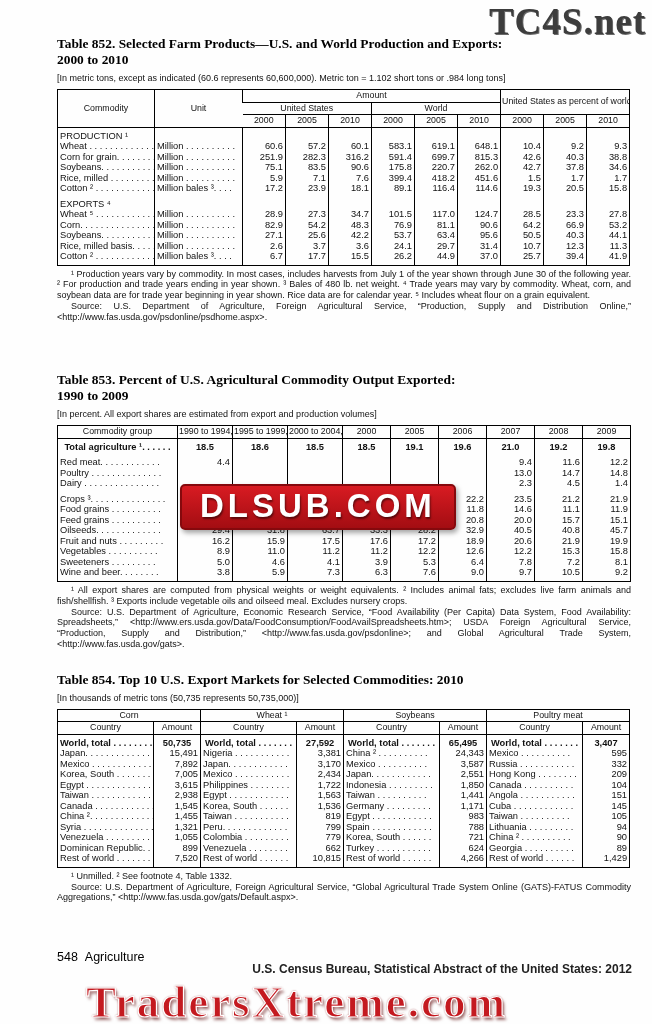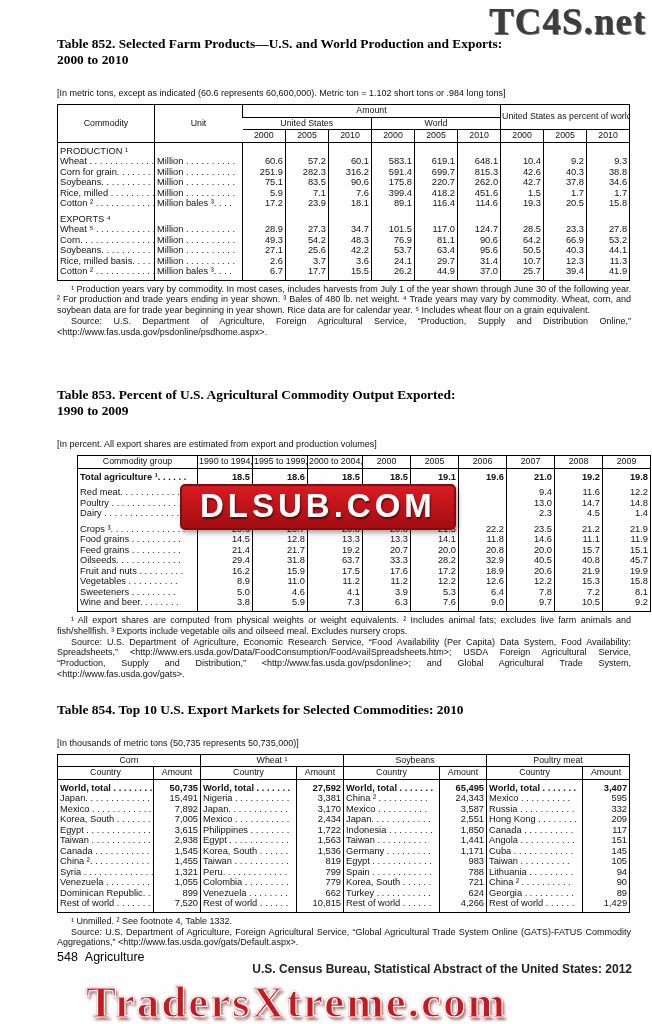--- a/index.html
+++ b/index.html
@@ -7,39 +7,39 @@
   body { width:652px; height:1024px; margin:0 auto; font-family:"Liberation Sans","DejaVu Sans",sans-serif; color:#111; }
   .page { position:relative; width:652px; height:1024px; background:#fefefe; overflow:hidden; padding:36px 20px 0 57px; }
 
   
   .wm-top { position:absolute; top:0px; right:6px; font-family:Liberation Serif, serif; font-weight:bold; font-size:37px; letter-spacing:1px; color:#3d3d3d; text-shadow:1px 1px 0 #6a6a6a; }
   .wm-mid { position:absolute; top:484px; left:180px; background:linear-gradient(#d81b22,#a30d12); border:2px solid #85090d; border-radius:5px; color:#fff; font-weight:bold; font-size:33px; letter-spacing:4px; padding:1px 18px 3px 18px; text-shadow:1px 2px 2px rgba(0,0,0,.5); box-shadow:2px 3px 5px rgba(0,0,0,.35); font-family:"Liberation Sans","DejaVu Sans",sans-serif; }
   .wm-bottom { position:absolute; top:976px; left:86px; font-family:"Liberation Serif","DejaVu Serif",serif; font-weight:bold; font-size:45px; letter-spacing:2px; color:#c41a20; -webkit-text-stroke:1.2px #ffffff; text-shadow:0 0 2px #7d0d10, 2px 3px 3px rgba(90,0,0,.55); white-space:nowrap; }
 
   
   .tbl-title { font-family:"Liberation Serif","DejaVu Serif",serif; font-weight:bold; font-size:13.4px; line-height:16px; color:#000; }
-  .tbl-note { font-size:9px; line-height:11px; margin-top:20px; color:#111; }
+  .tbl-note { font-size:9px; line-height:11px; margin-top:5px; color:#111; }
 
   
   table.t { border-collapse:collapse; table-layout:fixed; margin-top:5px; border:1px solid #000; }
   table.t th, table.t td { border-left:1px solid #000; font-weight:normal; font-size:9.3px; line-height:10.5px; padding:0 2px; overflow:hidden; white-space:nowrap; }
   table.t th:first-child, table.t td:first-child { border-left:none; }
   table.t thead th { border-bottom:1px solid #000; text-align:center; vertical-align:middle; font-size:8.8px; line-height:9.5px; padding:1px 1px; }
   th.wrap { white-space:normal; }
   td.lbl { text-align:left; padding-left:3px; }
   td.ind { padding-left:11px; }
   td.num { text-align:right; padding-right:5px; }
   td.section { padding-left:18px; font-size:9.3px; }
   tr.spacer td { height:5px; }
-  tr.bold td { font-weight:bold; }
+  tr.bold td { font-weight:bold;text-align:center; }
   tbody tr:first-child td { padding-top:3px; }
   tbody tr:last-child td { padding-bottom:3px; }
 
   .t852 { width:572px; }
-  .t853 { width:573px;margin-left:20px; }
+  .t853 { width:573px; }
   .t854 { width:572px; }
 
   
   .fn { font-size:9px; line-height:10.8px; margin-top:3px; text-indent:14px; text-align:justify; color:#111; width:574px; }
   .fn + .fn { margin-top:0; }
 
   .gap-853 { margin-top:50px; }
   .gap-854 { margin-top:22px; }
 
   
@@ -209,21 +209,21 @@
             <td class="num">101.5</td>
             <td class="num">117.0</td>
             <td class="num">124.7</td>
             <td class="num">28.5</td>
             <td class="num">23.3</td>
             <td class="num">27.8</td>
           </tr>
           <tr>
             <td class="lbl">Corn. . . . . . . . . . . . . . . .</td>
             <td class="lbl">Million . . . . . . . . . .</td>
-            <td class="num">49.3</td>
+            <td class="num">82.9</td>
             <td class="num">54.2</td>
             <td class="num">48.3</td>
             <td class="num">76.9</td>
             <td class="num">81.1</td>
             <td class="num">90.6</td>
             <td class="num">64.2</td>
             <td class="num">66.9</td>
             <td class="num">53.2</td>
           </tr>
           <tr>
@@ -554,21 +554,21 @@
             <td class="num">209</td>
           </tr>
           <tr>
             <td class="lbl">Egypt . . . . . . . . . . . . . .</td>
             <td class="num">3,615</td>
             <td class="lbl">Philippines . . . . . . . .</td>
             <td class="num">1,722</td>
             <td class="lbl">Indonesia . . . . . . . . .</td>
             <td class="num">1,850</td>
             <td class="lbl">Canada . . . . . . . . . .</td>
-            <td class="num">117</td>
+            <td class="num">104</td>
           </tr>
           <tr>
             <td class="lbl">Taiwan . . . . . . . . . . . . .</td>
             <td class="num">2,938</td>
             <td class="lbl">Egypt . . . . . . . . . . . .</td>
             <td class="num">1,563</td>
             <td class="lbl">Taiwan . . . . . . . . . .</td>
             <td class="num">1,441</td>
             <td class="lbl">Angola . . . . . . . . . . .</td>
             <td class="num">151</td>

